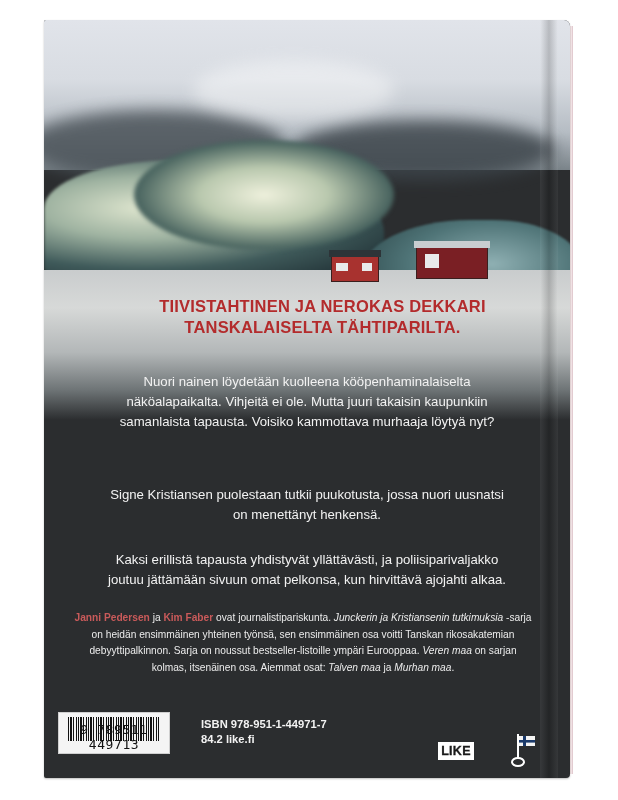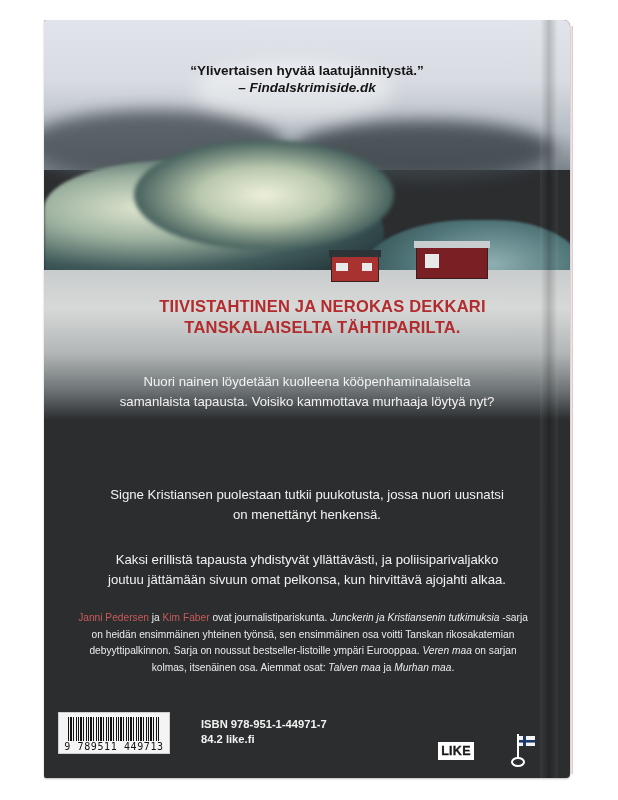--- a/index.html
+++ b/index.html
@@ -70,33 +70,33 @@
       color:#b32b2c; font-weight:bold; font-size:16.5px; line-height:21px; letter-spacing:0.2px; z-index:4;padding-left:31px;
     }
     .body-text {
       position:absolute; left:30px; right:30px; text-align:center; color:#f2f2f2;
       font-size:13.2px; line-height:20px; z-index:4;
     }
     .bio {
       position:absolute; left:30px; right:38px; top:590px; text-align:center;
       color:#ececec; font-size:10.2px; line-height:16.5px; z-index:4;
     }
-    .bio .author { color:#c95a5a; }
+    .bio .author { color:#c95a5a;font-weight:bold; }
     .bio em { font-style:italic; }
     .barcode {
       position:absolute; left:14px; top:692px; width:110px; height:40px;
       background:#f4f4f4; border:1px solid #cfcfcf; z-index:4;
     }
     .barcode .bars {
       position:absolute; left:9px; top:4px; width:92px; height:24px;
       background:repeating-linear-gradient(to right,#111 0 1px,#f4f4f4 1px 2px,#111 2px 4px,#f4f4f4 4px 5px,#111 5px 6px,#f4f4f4 6px 8px,#111 8px 9px,#f4f4f4 9px 10px);
     }
     .barcode .digits {
       position:absolute; left:0; right:0; bottom:1px; text-align:center;
-      font-family:"DejaVu Sans Mono", monospace; font-size:10px; color:#111; letter-spacing:0.6px;
+      font-family:"DejaVu Sans Mono", monospace; font-size:13px; color:#111; letter-spacing:0.6px;
     }
     .isbn {
       position:absolute; left:157px; top:697px; color:#f2f2f2; font-weight:bold;
       font-size:11.2px; line-height:15px; z-index:4;
     }
     .like-logo {
       position:absolute; left:394px; top:722px; width:36px; height:18px;
       background:#ffffff; z-index:4; display:flex; align-items:center; justify-content:center;
     }
     .like-logo span {
@@ -127,32 +127,29 @@
       <div class="win" style="left:30px;top:6px;width:10px;height:8px;"></div>
     </div>
     <div class="house" style="left:372px;top:227px;width:70px;height:30px;background:#7a1f24;">
       <div class="roof" style="background:#c9cdd0;"></div>
       <div class="win" style="left:8px;top:6px;width:14px;height:14px;"></div>
     </div>
   </div>
 
   <div class="spine-fold"></div>
 
-  <div class="quote">
-    <div>“Ylivertaisen hyvää laatujännitystä.”</div>
-    <div class="src">– Findalskrimiside.dk</div>
-  </div>
 
   <div class="headline">
     <div>TIIVISTAHTINEN JA NEROKAS DEKKARI</div>
     <div>TANSKALAISELTA TÄHTIPARILTA.</div>
   </div>
 
   <div class="body-text" style="top:344px;margin-top:8px;">
     <div>Nuori nainen löydetään kuolleena kööpenhaminalaiselta</div>
+    <div>näköalapaikalta. Vihjeitä ei ole. Mutta juuri takaisin kaupunkiin</div>
     <div>samanlaista tapausta. Voisiko kammottava murhaaja löytyä nyt?</div>
   </div>
 
   <div class="body-text" style="top:465px;">
     <div>Signe Kristiansen puolestaan tutkii puukotusta, jossa nuori uusnatsi</div>
     <div>on menettänyt henkensä.</div>
   </div>
 
   <div class="body-text" style="top:530px;">
     <div>Kaksi erillistä tapausta yhdistyvät yllättävästi, ja poliisiparivaljakko</div>

